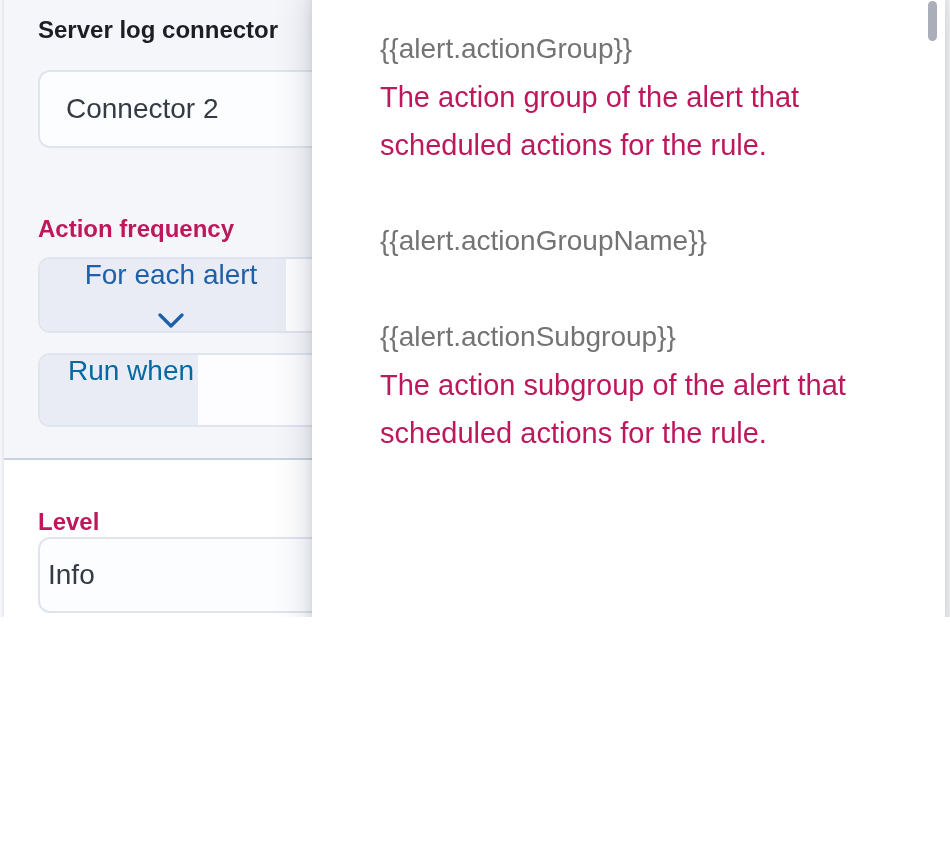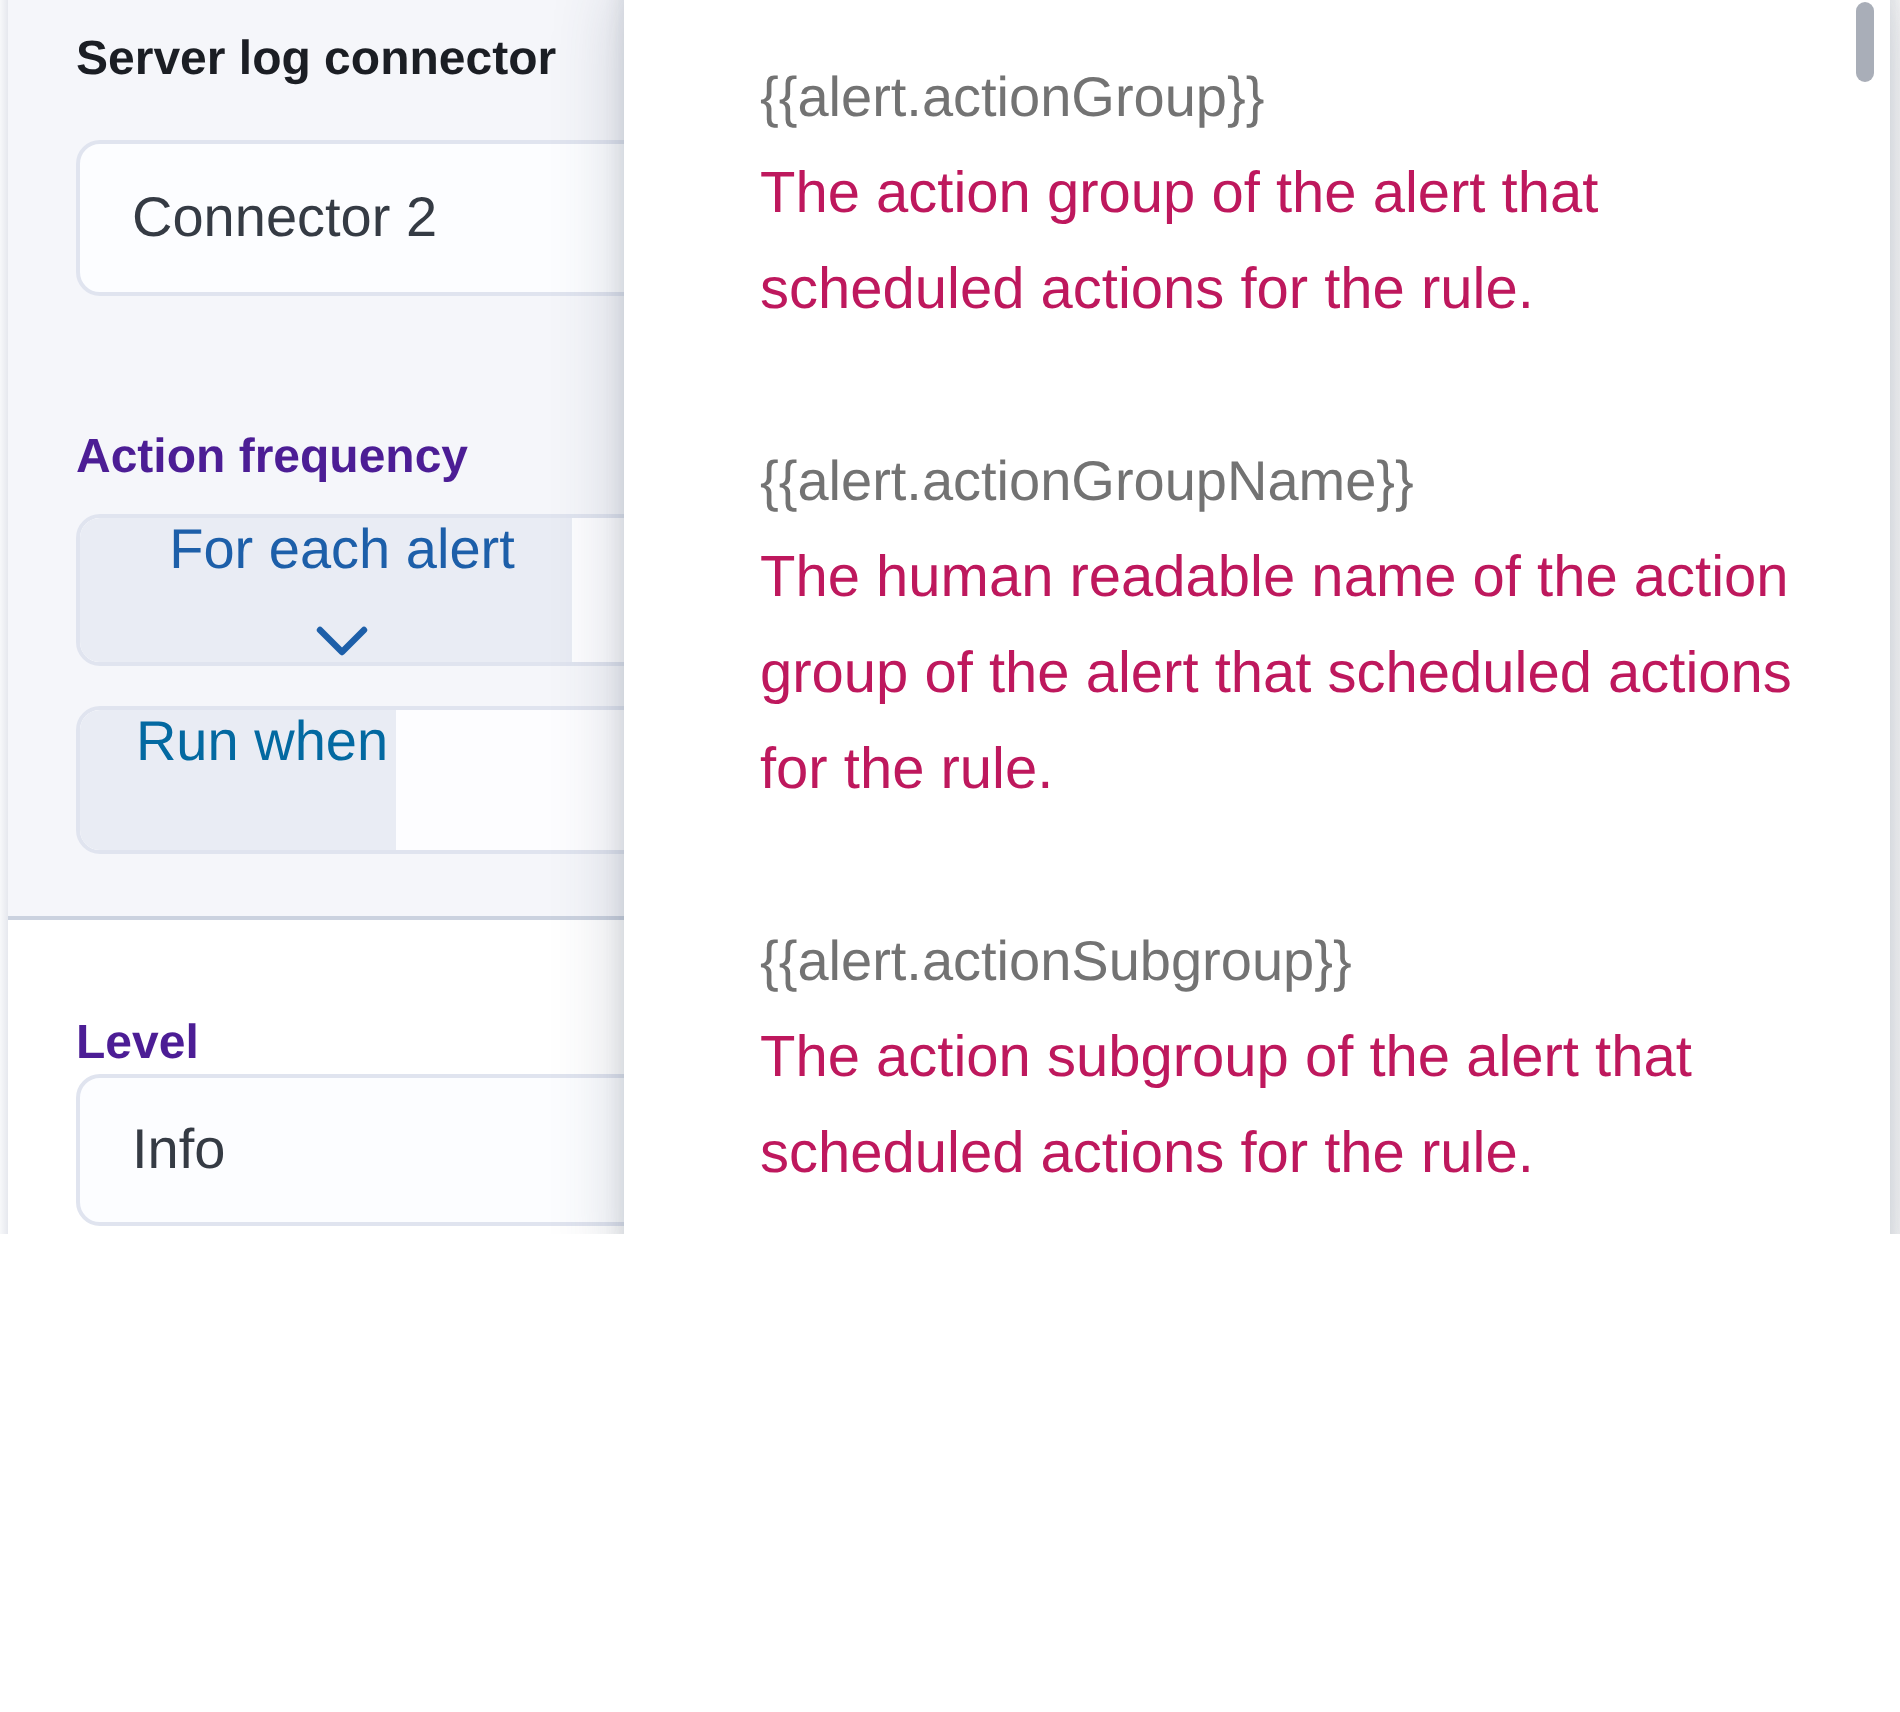--- a/index.html
+++ b/index.html
@@ -12,21 +12,21 @@
   .edge-left{position:absolute;left:0;top:0;width:4px;height:100%;
     background:linear-gradient(to left,#e6e8ee,#f7f8fa);z-index:1;}
   
   .panel{position:absolute;left:4px;top:0;width:897px;height:100%;background:#fff;z-index:2;}
   
   .right-gutter{position:absolute;left:901px;top:0;width:49px;height:100%;
     background:linear-gradient(to right,#e9ebf0 0%,#f5f6f8 45%,#fdfdfd 100%);z-index:1;}
   
   .top-section{position:absolute;left:0;top:0;width:100%;height:460px;
     background:#f5f6fa;border-bottom:2px solid #cbd2df;box-sizing:border-box;}
-  .form-label{position:absolute;font-size:24px;font-weight:700;color:#4c1d95;line-height:30px;}
+  .form-label{position:absolute;font-size:24px;font-weight:700;color:#be185d;line-height:30px;}
   .panel-title{position:absolute;left:34px;top:16px;font-size:24px;font-weight:700;color:#1b1e24;}
   .control{
     position:absolute;left:34px;width:824px;box-sizing:border-box;
     background:#fcfdff;border:2px solid #e0e4ef;border-radius:12px;
     display:flex;align-items:center;overflow:hidden;
   }
   .control .value-text{font-size:28px;color:#353b44;}
   .seg{display:flex;align-items:center;height:100%;box-sizing:border-box;flex-direction:column;}
   .seg-fill{background:#e9ecf4;}
   .notify-btn{width:246px;padding-left:16px;gap:22px;cursor:pointer;}
@@ -97,21 +97,21 @@
         <div class="seg seg-fill prepend">Run when</div>
         <div class="seg runwhen-val value-text">
           <span style="white-space:nowrap;">Recovered</span>
         </div>
       </div>
     </div>
 
     <div class="form-label" style="left:34px;top:507px;">Level</div>
 
     <div class="control" style="top:537px;height:76px;">
-      <span class="value-text" style="padding-left:26px;">Info</span>
+      <span class="value-text" style="padding-left:8px;">Info</span>
     </div>
 
     <div class="form-label" style="left:34px;top:650px;">Message</div>
 
     <button class="add-var-btn">
       <span style="display:flex;">
         <svg width="34" height="36" viewBox="0 0 16 17">
           <rect x="1.2" y="1.2" width="12.6" height="14.2" rx="1.6" fill="none" stroke="#1d5fa9" stroke-width="2"></rect>
           <rect x="3.5" y="4.1" width="2.1" height="2.1" fill="#1d5fa9"></rect>
           <rect x="3.5" y="7.9" width="2.1" height="2.1" fill="#1d5fa9"></rect>
@@ -128,21 +128,20 @@
     <textarea class="msg-textarea" spellcheck="false" style="">Alert for TLS certificate {{context.commonName}} from issuer {{context.issuer}} has recovered</textarea>
   </div>
 
   <div class="popover">
     <div class="var-group">
       <div class="var-name">{{alert.actionGroup}}</div>
       <div class="var-desc">The action group of the alert that scheduled actions for the rule.</div>
     </div>
     <div class="var-group">
       <div class="var-name">{{alert.actionGroupName}}</div>
-      <div class="var-desc">The human readable name of the action group of the alert that scheduled actions for the rule.</div>
     </div>
     <div class="var-group">
       <div class="var-name">{{alert.actionSubgroup}}</div>
       <div class="var-desc">The action subgroup of the alert that scheduled actions for the rule.</div>
     </div>
     <div class="scroll-thumb"></div>
   </div>
   <div class="popover-arrow"></div>
 
 </div>

